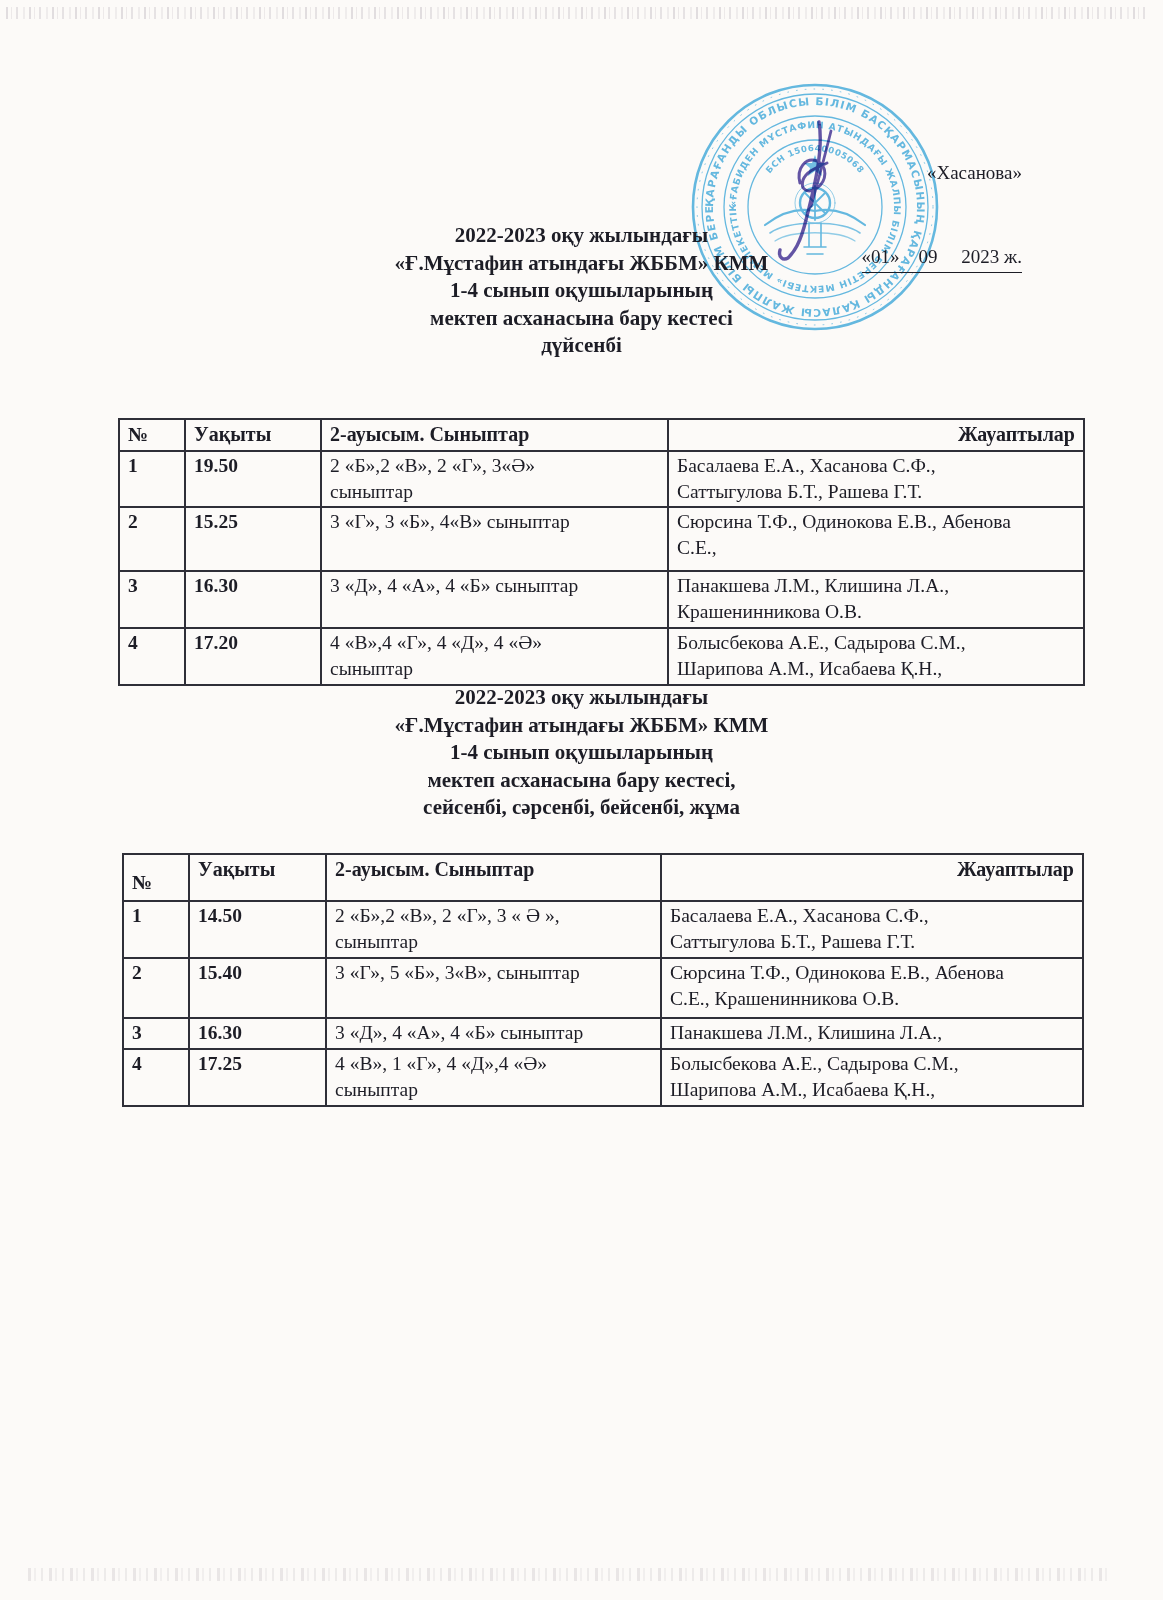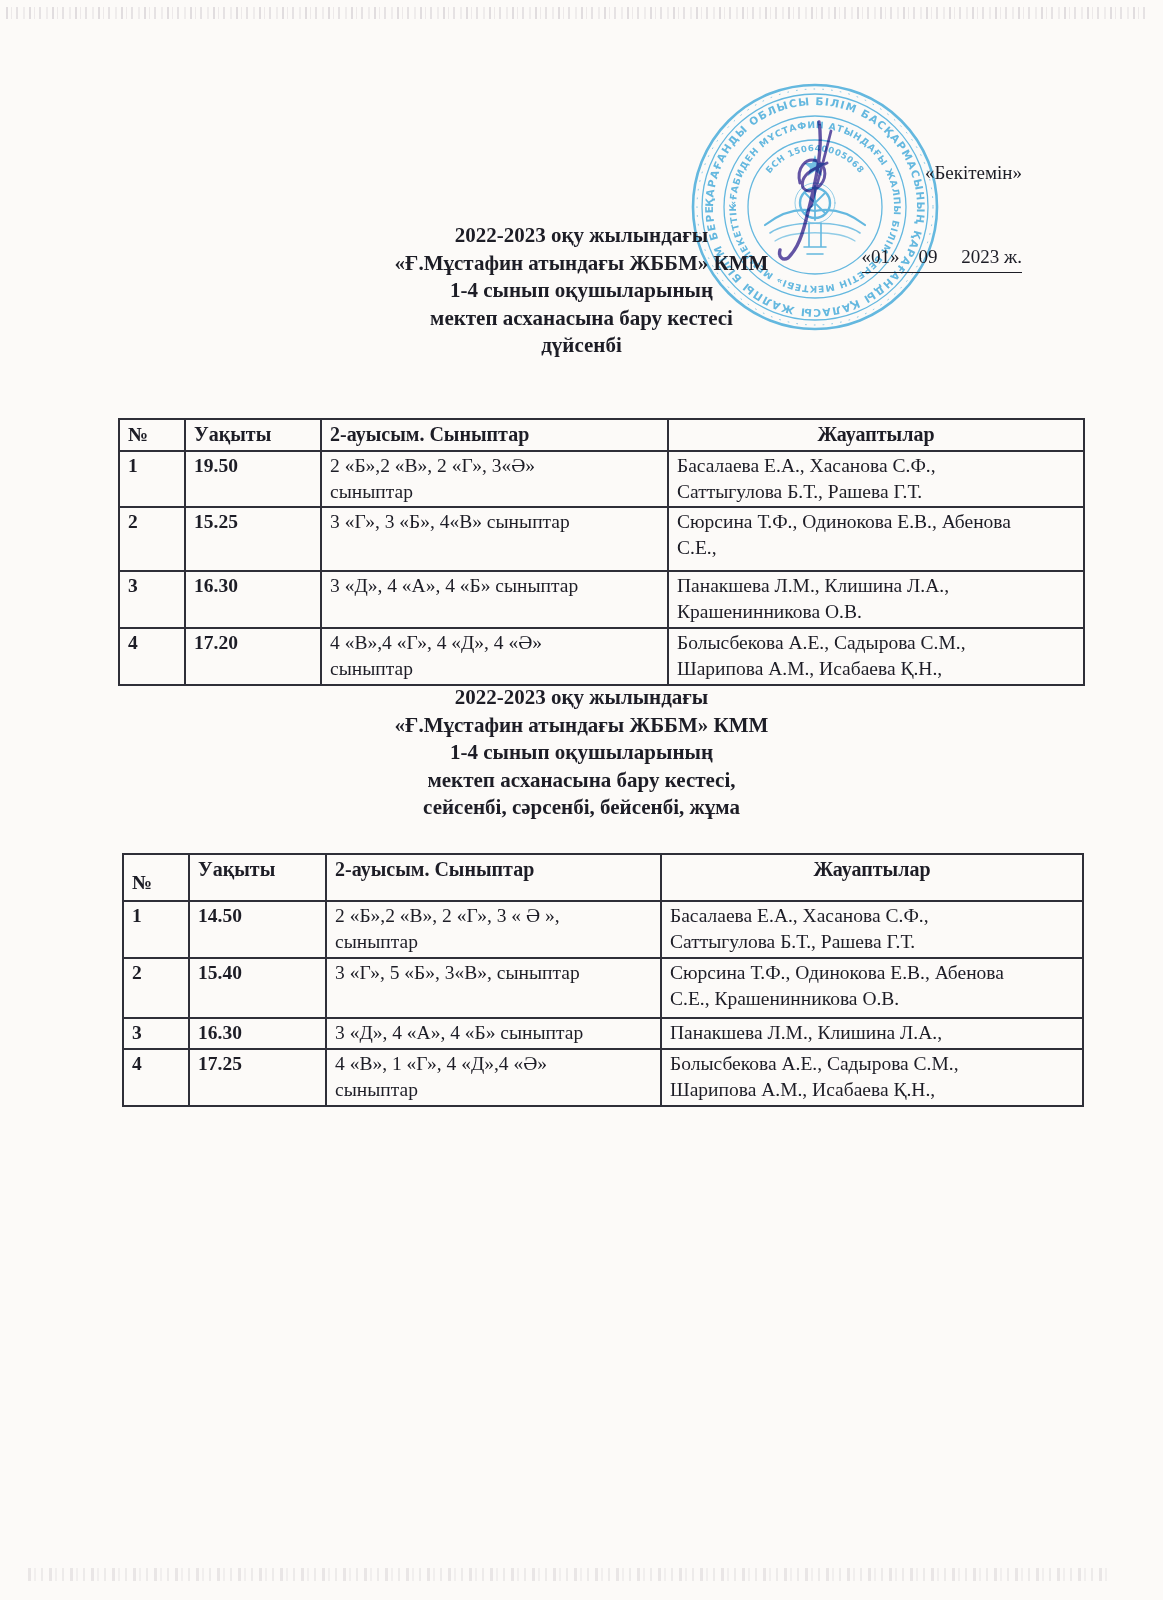--- a/index.html
+++ b/index.html
@@ -32,21 +32,21 @@
   .title-1 { top:222px; }
   .title-2 { top:684px; }
   
   table { position:absolute; border-collapse:collapse; table-layout:fixed;
     font-size:19.5px; line-height:1.33; }
   .table-1 { left:118px; top:418px; width:965px; }
   .table-2 { left:122px; top:853px; width:960px; }
   td, th { border:2px solid #2f2f38; padding:1px 8px 2px 8px; vertical-align:top;
     text-align:left; white-space:pre-line; overflow:hidden; }
   th { font-size:20px; }
-  th.resp-h { text-align:center; }
+  th.resp-h { text-align:right; }
   td.b { font-weight:bold; }
   .table-2 th.num-h { vertical-align:bottom; padding-bottom:4px; }
   
   .stamp { position:absolute; left:684px; top:76px; mix-blend-mode:multiply; opacity:.92; }
   .stamp text { font-family:"DejaVu Sans","Liberation Sans",sans-serif; font-weight:bold; }
   .signature { position:absolute; left:690px; top:100px; mix-blend-mode:multiply; }
 </style>
 </head>
 <body>
 
@@ -92,21 +92,21 @@
 
   <svg class="signature" width="200" height="200" viewBox="690 100 200 200">
     <g fill="none" stroke="#4f3f9e" stroke-width="3.4" stroke-linecap="round" opacity=".88">
       <path d="M 819 122 C 824 152, 813 192, 806 220 C 800 244, 794 252, 788 258 C 783 261, 778 257, 780 250"></path>
       <path d="M 831 131 C 825 155, 818 182, 811 206" stroke-width="2.8"></path>
       <path d="M 800 183 C 796 168, 806 157, 817 161 C 828 166, 827 181, 817 188 C 808 194, 800 190, 803 180 C 806 171, 818 167, 827 163" stroke-width="3"></path>
     </g>
   </svg>
 
   <div class="approval">
-    <div>«Бекітемін»</div>
+    <div>«Хасанова»</div>
     <div><span class="date-underline">«01»    09     2023 ж.</span></div>
   </div>
 
   <div class="doc-title title-1">2022-2023 оқу жылындағы
 «Ғ.Мұстафин атындағы ЖББМ» КММ
 1-4 сынып оқушыларының
 мектеп асханасына бару кестесі
 дүйсенбі</div>
 
   <table class="table-1">

